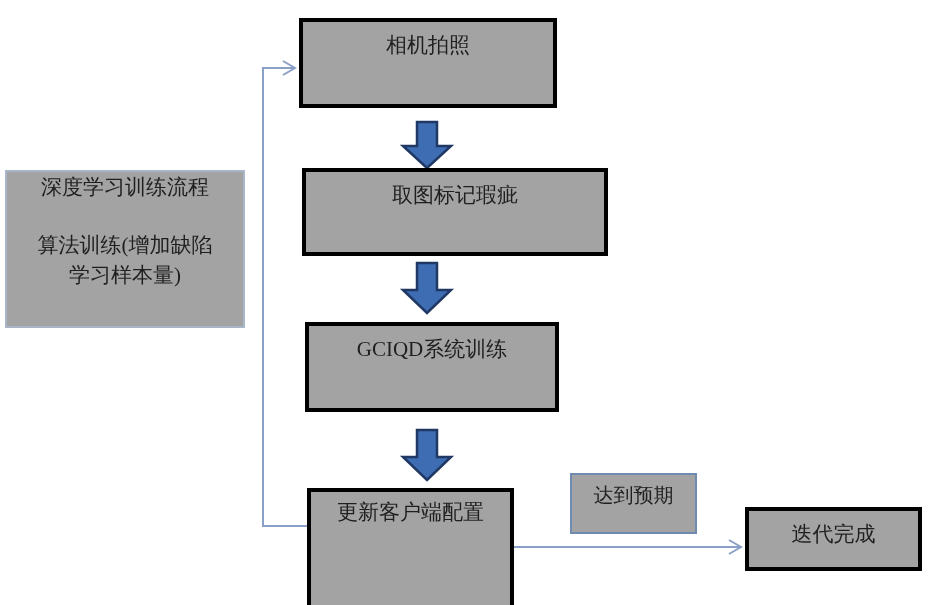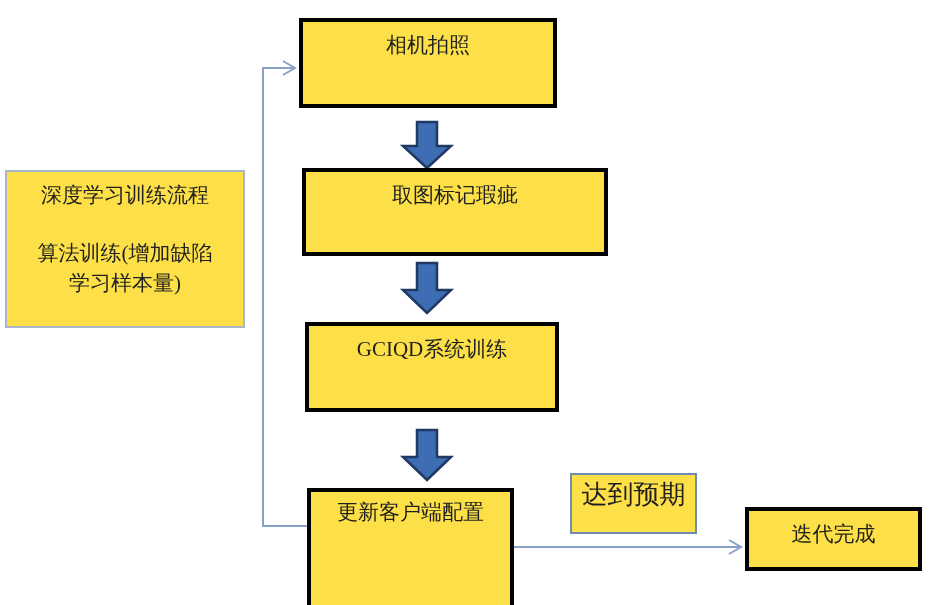--- a/index.html
+++ b/index.html
@@ -35,46 +35,45 @@
   }
   .block-arrow {
     fill: var(--block-arrow-fill);
     stroke: var(--block-arrow-stroke);
     stroke-width: 2.5;
     stroke-linejoin: miter;
   }
   .box {
     position: absolute;
     box-sizing: border-box;
-    background: #fde047;
+    background: #a3a3a3;
     text-align: center;
     font-size: 21px;
     line-height: 28px;
     color: var(--text);
     z-index: 1;
   }
   .step, .end-node {
     border: 4px solid var(--box-border);
     padding-top: 9px;
   }
   .note {
     left: 5px; top: 170px; width: 240px; height: 158px;
     border: 2px solid var(--note-border);
-    padding-top: 8px;
     line-height: 30px;
   }
   .note .note-line-1 { margin-bottom: 28px; }
   .b1 { left: 299px; top: 18px;  width: 258px; height: 90px; }
   .b2 { left: 302px; top: 168px; width: 306px; height: 88px; }
   .b3 { left: 305px; top: 322px; width: 254px; height: 90px; }
   .b4 { left: 307px; top: 488px; width: 207px; height: 130px; padding-top: 6px; }
   .cond {
     left: 570px; top: 473px; width: 127px; height: 61px;
     border: 2px solid var(--condition-border);
-    font-size: 26px;
+    font-size: 20px;
     padding-top: 6px;
   }
   .end-node { left: 745px; top: 507px; width: 177px; height: 64px; }
 </style>
 </head>
 <body>
 
 <div class="canvas">
 
   <svg class="overlay" viewBox="0 0 930 605">

